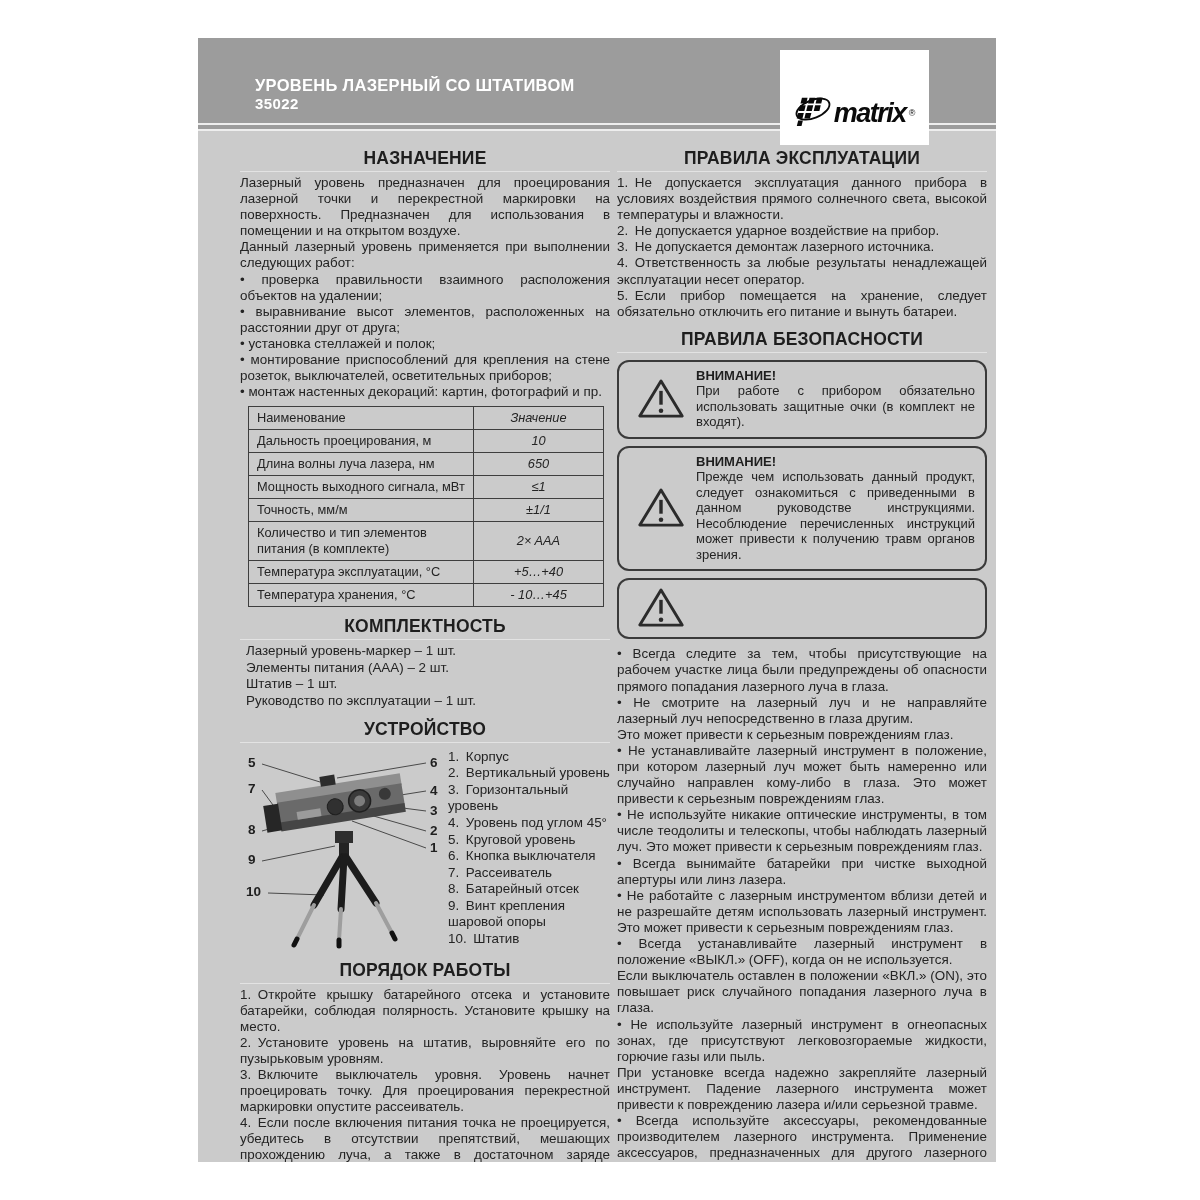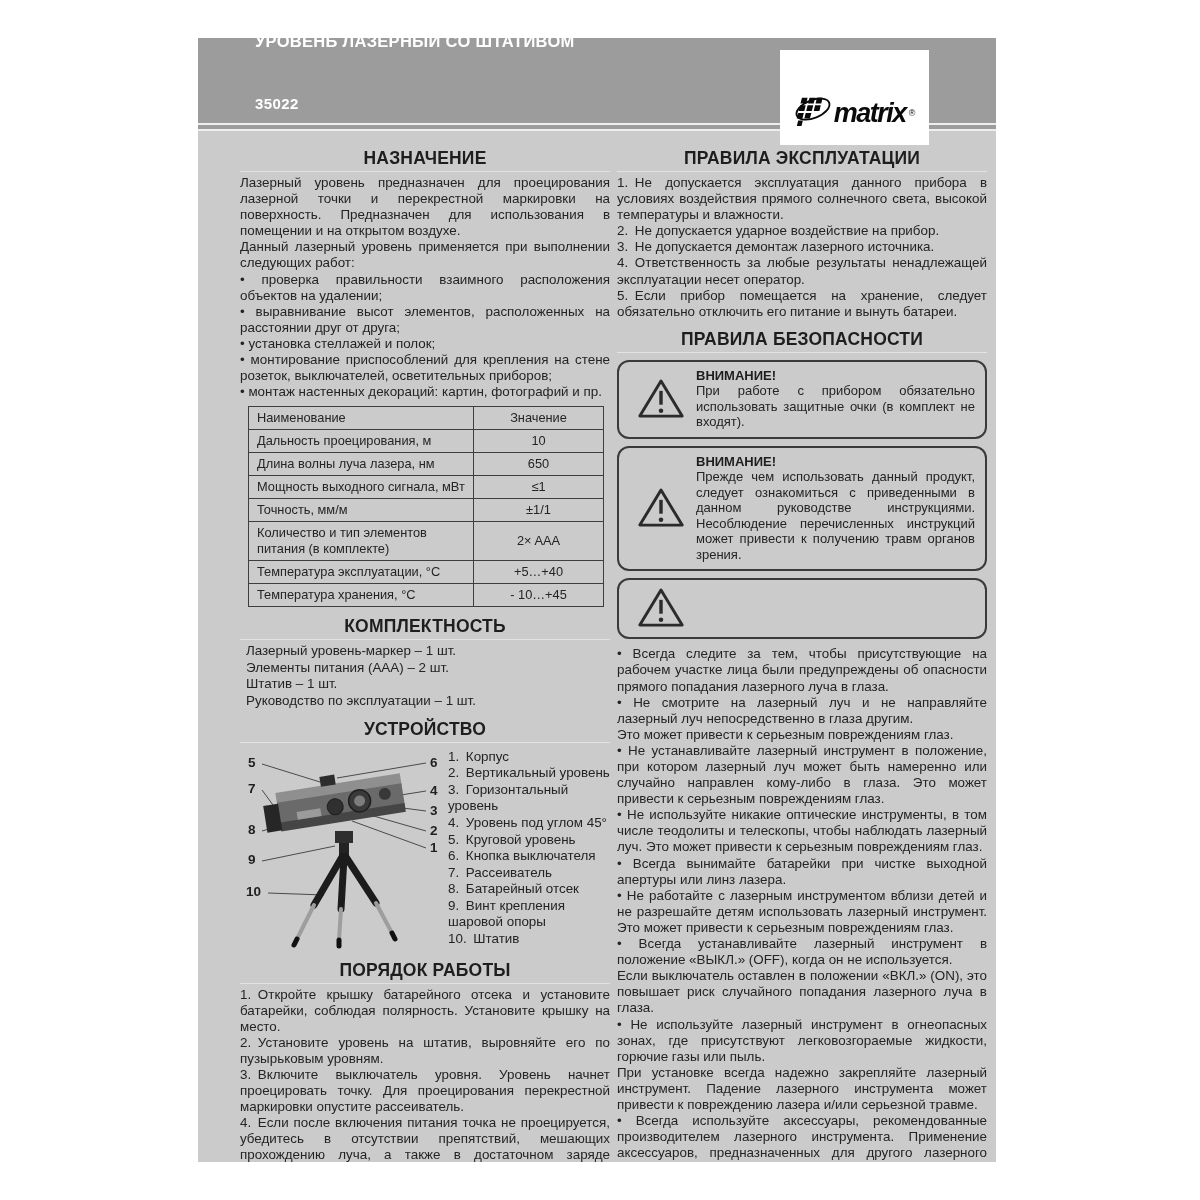--- a/index.html
+++ b/index.html
@@ -8,21 +8,21 @@
     position:absolute; left:198px; top:38px; width:798px; height:1124px;
     background:#cbcbcb; overflow:hidden;
   }
   
   .page-header { position:relative; height:95px; }
   .header-main {
     position:absolute; left:0; right:0; top:0; height:85px; background:#9c9c9c;
     display:flex; flex-direction:column; justify-content:flex-end; padding:0 0 9px 57px;
   }
   .hdr-title { color:#ffffff; font-weight:bold; font-size:16.5px; letter-spacing:.3px; line-height:1.25; }
-  .hdr-code  { color:#ffffff; font-weight:bold; font-size:15px; letter-spacing:.4px; line-height:1.25;margin-top:44px; }
+  .hdr-code  { color:#ffffff; font-weight:bold; font-size:15px; letter-spacing:.4px; line-height:1.25; }
   .stripes {
     position:absolute; left:0; right:0; top:85px; height:10px;
     background:linear-gradient(to bottom,#eeeeee 0 2px,#9c9c9c 2px 6px,#eeeeee 6px 8px,#cbcbcb 8px 10px);
   }
   .logo-box {
     position:absolute; top:12px; right:67px; width:149px; height:95px; background:#ffffff;
     display:flex; align-items:flex-end; justify-content:center; padding-bottom:14px; z-index:2;
   }
   .logo-inner { display:flex; align-items:center; gap:2px; }
   .logo-text { font-size:27px; font-weight:bold; font-style:italic; color:#0a0a0a; letter-spacing:-1.5px; }
@@ -33,21 +33,21 @@
   h2.sec {
     text-align:center; font-size:17.5px; font-weight:bold; color:#1e1e1e; letter-spacing:.2px;
     margin:9px 0 3px 0; padding-bottom:2px; border-bottom:1px solid #e3e3e3;
   }
   p.body { font-size:13.4px; line-height:16.1px; color:#242424; text-align:justify; }
   p.list { font-size:13.4px; line-height:16.6px; color:#242424; }
   
   table.spec { border-collapse:collapse; margin:6px 0 4px 8px; width:356px; }
   .spec th, .spec td { border:1.5px solid #3e3e3e; padding:3px 8px; font-size:12.8px; color:#242424; line-height:1.25; }
   .spec th { font-weight:normal; text-align:left; }
-  .spec th.val, .spec td.val { text-align:center; width:130px; }
+  .spec th.val, .spec td.val { text-align:center; width:130px;font-style:italic; }
   
   .device-row { display:flex; margin-top:4px; }
   .fig { width:208px; height:204px; flex:none; }
   .parts { padding-top:2px; }
   
   .warnbox {
     border:2px solid #3a3a3a; border-radius:12px; margin:7px 0; padding:6px 10px 7px 16px;
     display:flex; align-items:center; gap:9px;
   }
   .warn-icon { flex:none; width:52px; display:flex; justify-content:center; }

